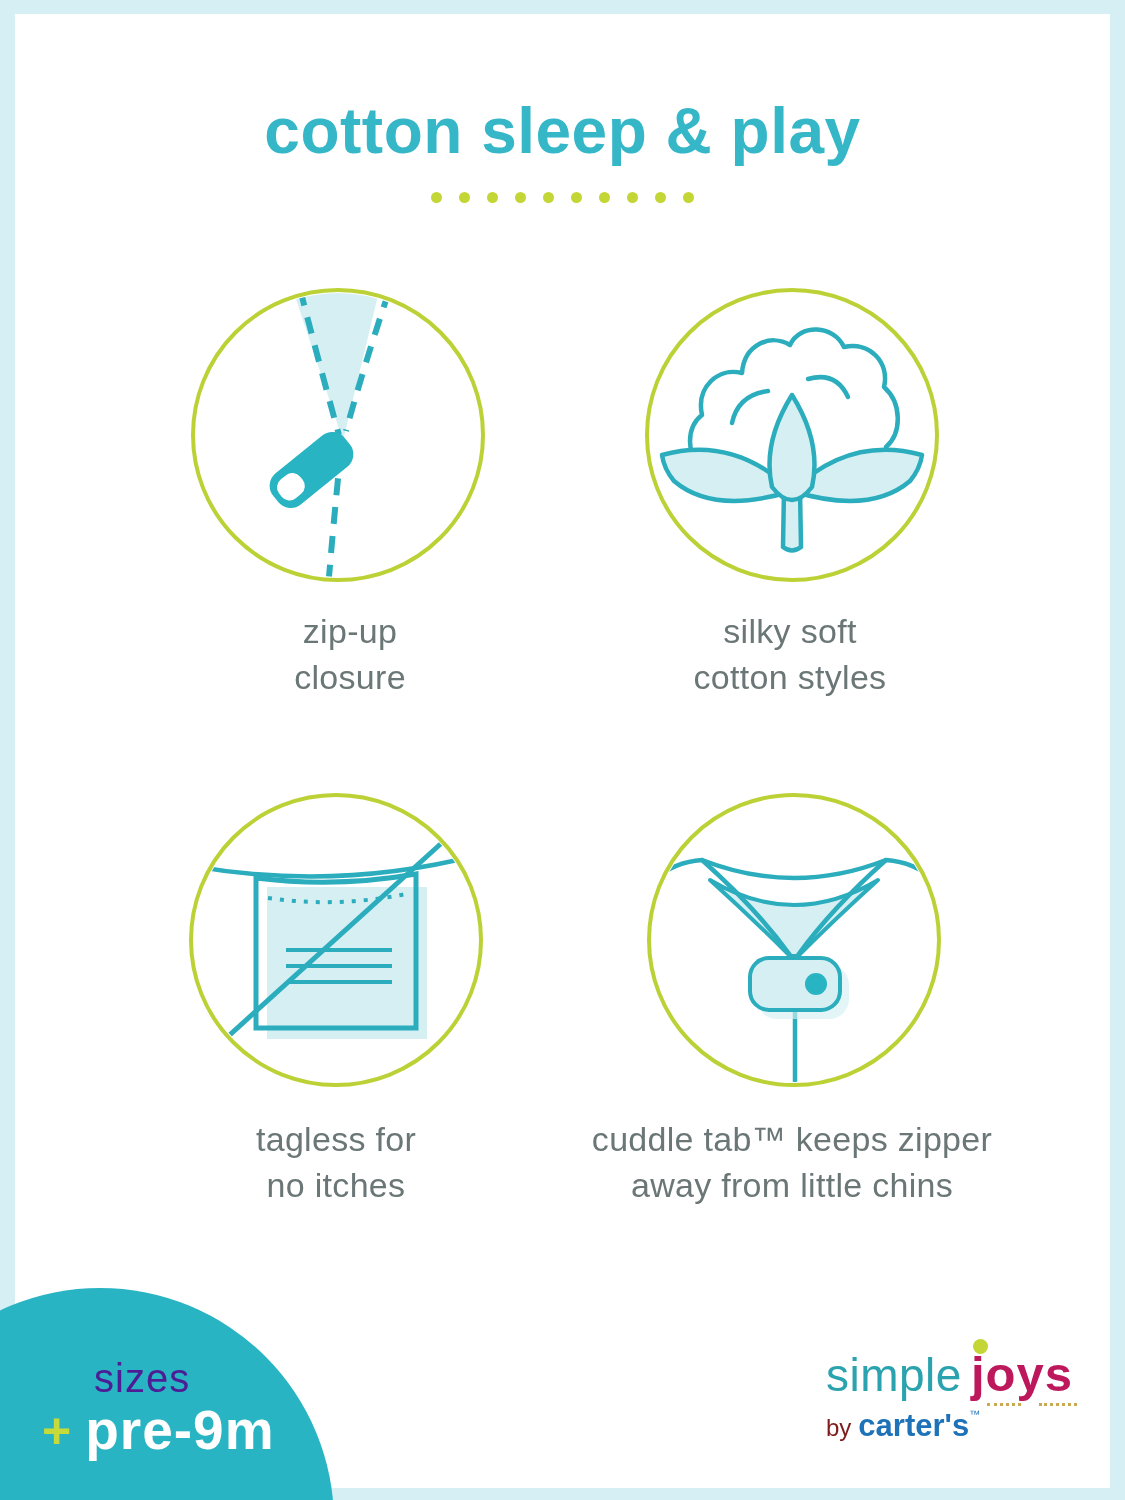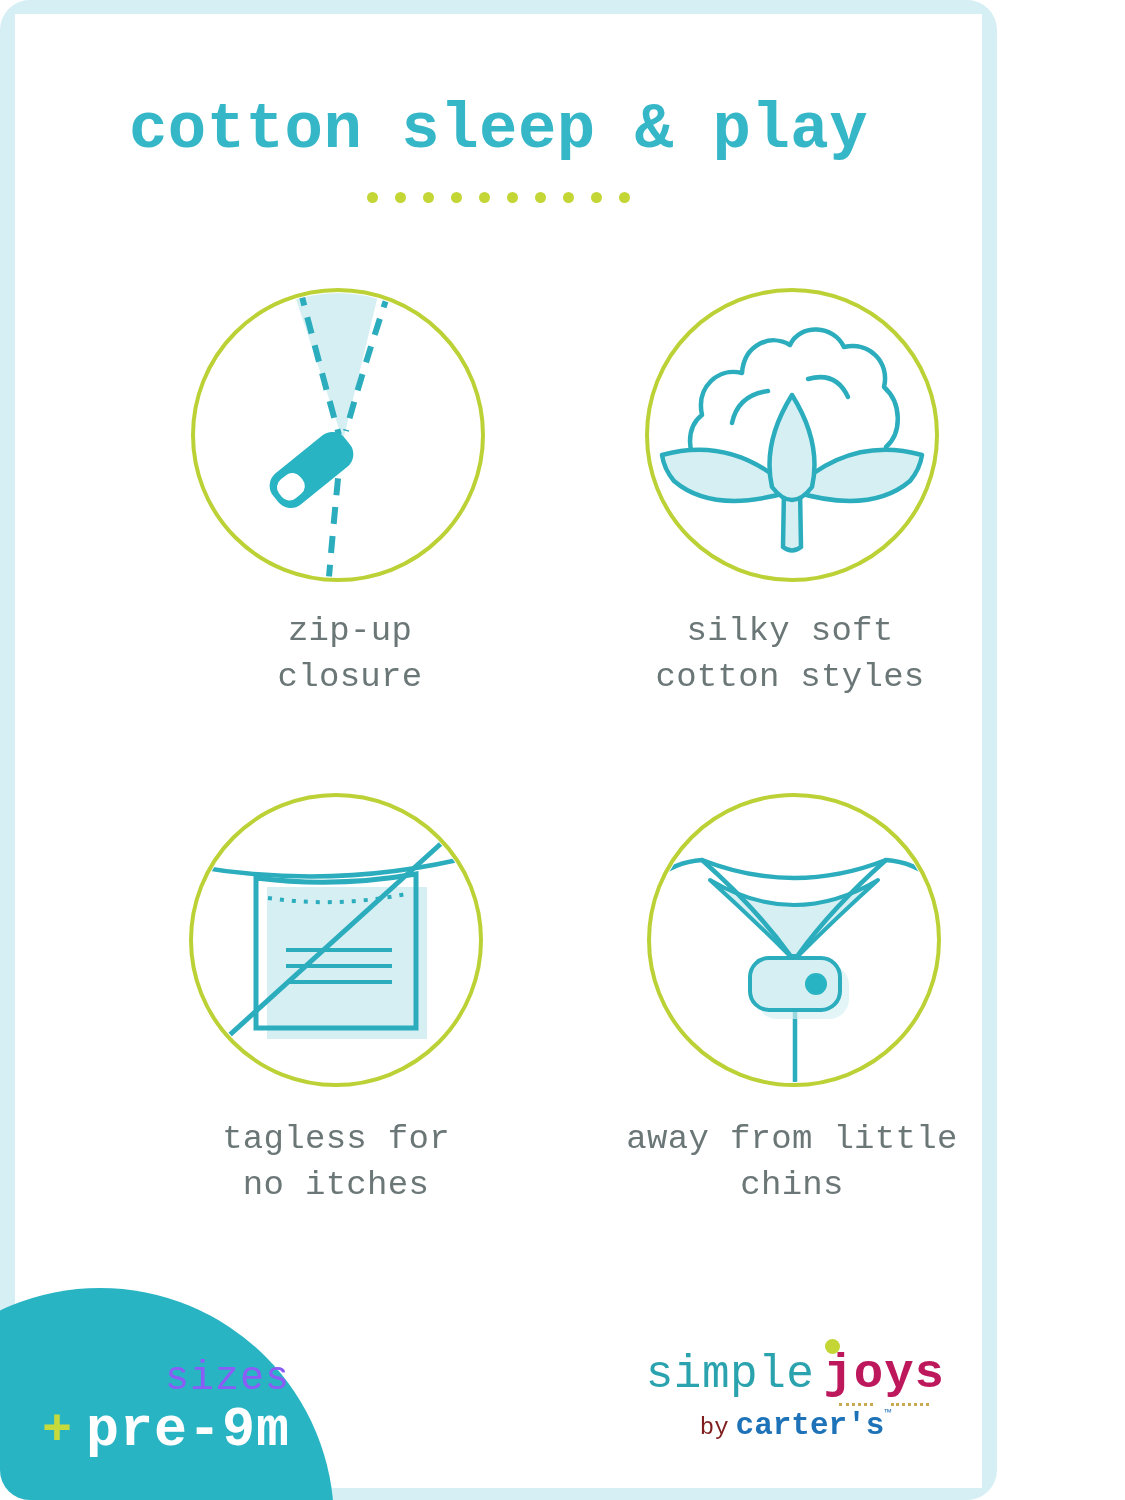--- a/index.html
+++ b/index.html
@@ -1,20 +1,19 @@
 <!DOCTYPE html>
 <html><head>
 <meta charset="utf-8">
 <style>
   html,body{margin:0;padding:0;background:#ffffff;}
   .page{
-    position:relative;width:997px;height:1500px;overflow:hidden;
+    position:relative;width:1125px;height:1500px;overflow:hidden;
     background:#d6eff4;
-    font-family:Liberation Mono, monospace;
-    border-radius:30px;
+    font-family:Liberation Sans, sans-serif;
   }
   .card{position:absolute;left:15px;top:14px;right:15px;bottom:12px;background:#ffffff;}
   .title{
     position:absolute;top:94px;left:0;right:0;margin:0;text-align:center;
     font-size:64px;font-weight:bold;color:#35b7c8;letter-spacing:0.5px;
   }
   .dots{position:absolute;top:192px;left:0;right:0;display:flex;justify-content:center;gap:17px;}
   .dot{width:11px;height:11px;border-radius:50%;background:#c3d636;display:inline-block;}
   .icon{position:absolute;}
   #icon-zip{left:188px;top:285px;}
@@ -28,26 +27,26 @@
   #cap-1{left:200px;top:608px;width:300px;}
   #cap-2{left:640px;top:608px;width:300px;}
   #cap-3{left:186px;top:1116px;width:300px;}
   #cap-4{left:567px;top:1116px;width:450px;}
   
   .badge-circle{
     position:absolute;left:-134px;top:1288px;width:468px;height:468px;
     border-radius:50%;background:#29b4c3;
   }
   .badge-text{position:absolute;left:42px;top:1356px;}
-  .badge-sizes{color:#8b5cf6;font-size:40px;margin:0 0 2px 52px;letter-spacing:1px;text-align:right;}
+  .badge-sizes{color:#4c1d95;font-size:40px;margin:0 0 2px 52px;letter-spacing:1px;}
   .badge-row{display:flex;align-items:center;gap:14px;}
   .badge-plus{color:#c6da3b;font-size:50px;font-weight:bold;line-height:1;}
   .badge-range{color:#ffffff;font-size:55px;font-weight:bold;letter-spacing:1px;line-height:1;}
   
-  .logo{position:absolute;right:52px;top:1346px;text-align:center;}
+  .logo{position:absolute;right:52px;top:1346px;text-align:left;}
   .logo-line1{display:flex;justify-content:flex-end;align-items:baseline;}
   .logo-simple{color:#2aa3ae;font-size:46px;letter-spacing:0.5px;}
   .logo-joys{position:relative;color:#be185d;font-size:49px;font-weight:bold;margin-left:9px;letter-spacing:1px;}
   .joys-dot{position:absolute;left:2px;top:-7px;width:15px;height:15px;border-radius:50%;background:#c3d636;}
   .joys-ul{position:absolute;bottom:-4px;height:0;border-bottom:3px dotted #c9a952;}
   .joys-ul.ul1{left:16px;width:34px;}
   .joys-ul.ul2{left:68px;width:38px;}
   .logo-line2{margin-top:6px;}
   .logo-by{color:#7f1d1d;font-size:24px;margin-right:7px;}
   .logo-carters{color:#1d72b8;font-size:31px;font-weight:bold;}
@@ -149,20 +148,21 @@
   </div>
   <div class="caption" id="cap-2">
     <div>silky soft</div>
     <div>cotton styles</div>
   </div>
   <div class="caption" id="cap-3">
     <div>tagless for</div>
     <div>no itches</div>
   </div>
   <div class="caption" id="cap-4">
+    <div>cuddle tab™ keeps zipper</div>
     <div>away from little chins</div>
   </div>
 
   <div class="badge-circle"></div>
   <div class="badge-text">
     <p class="badge-sizes">sizes</p>
     <div class="badge-row">
       <span class="badge-plus">+</span>
       <span class="badge-range">pre-9m</span>
     </div>

